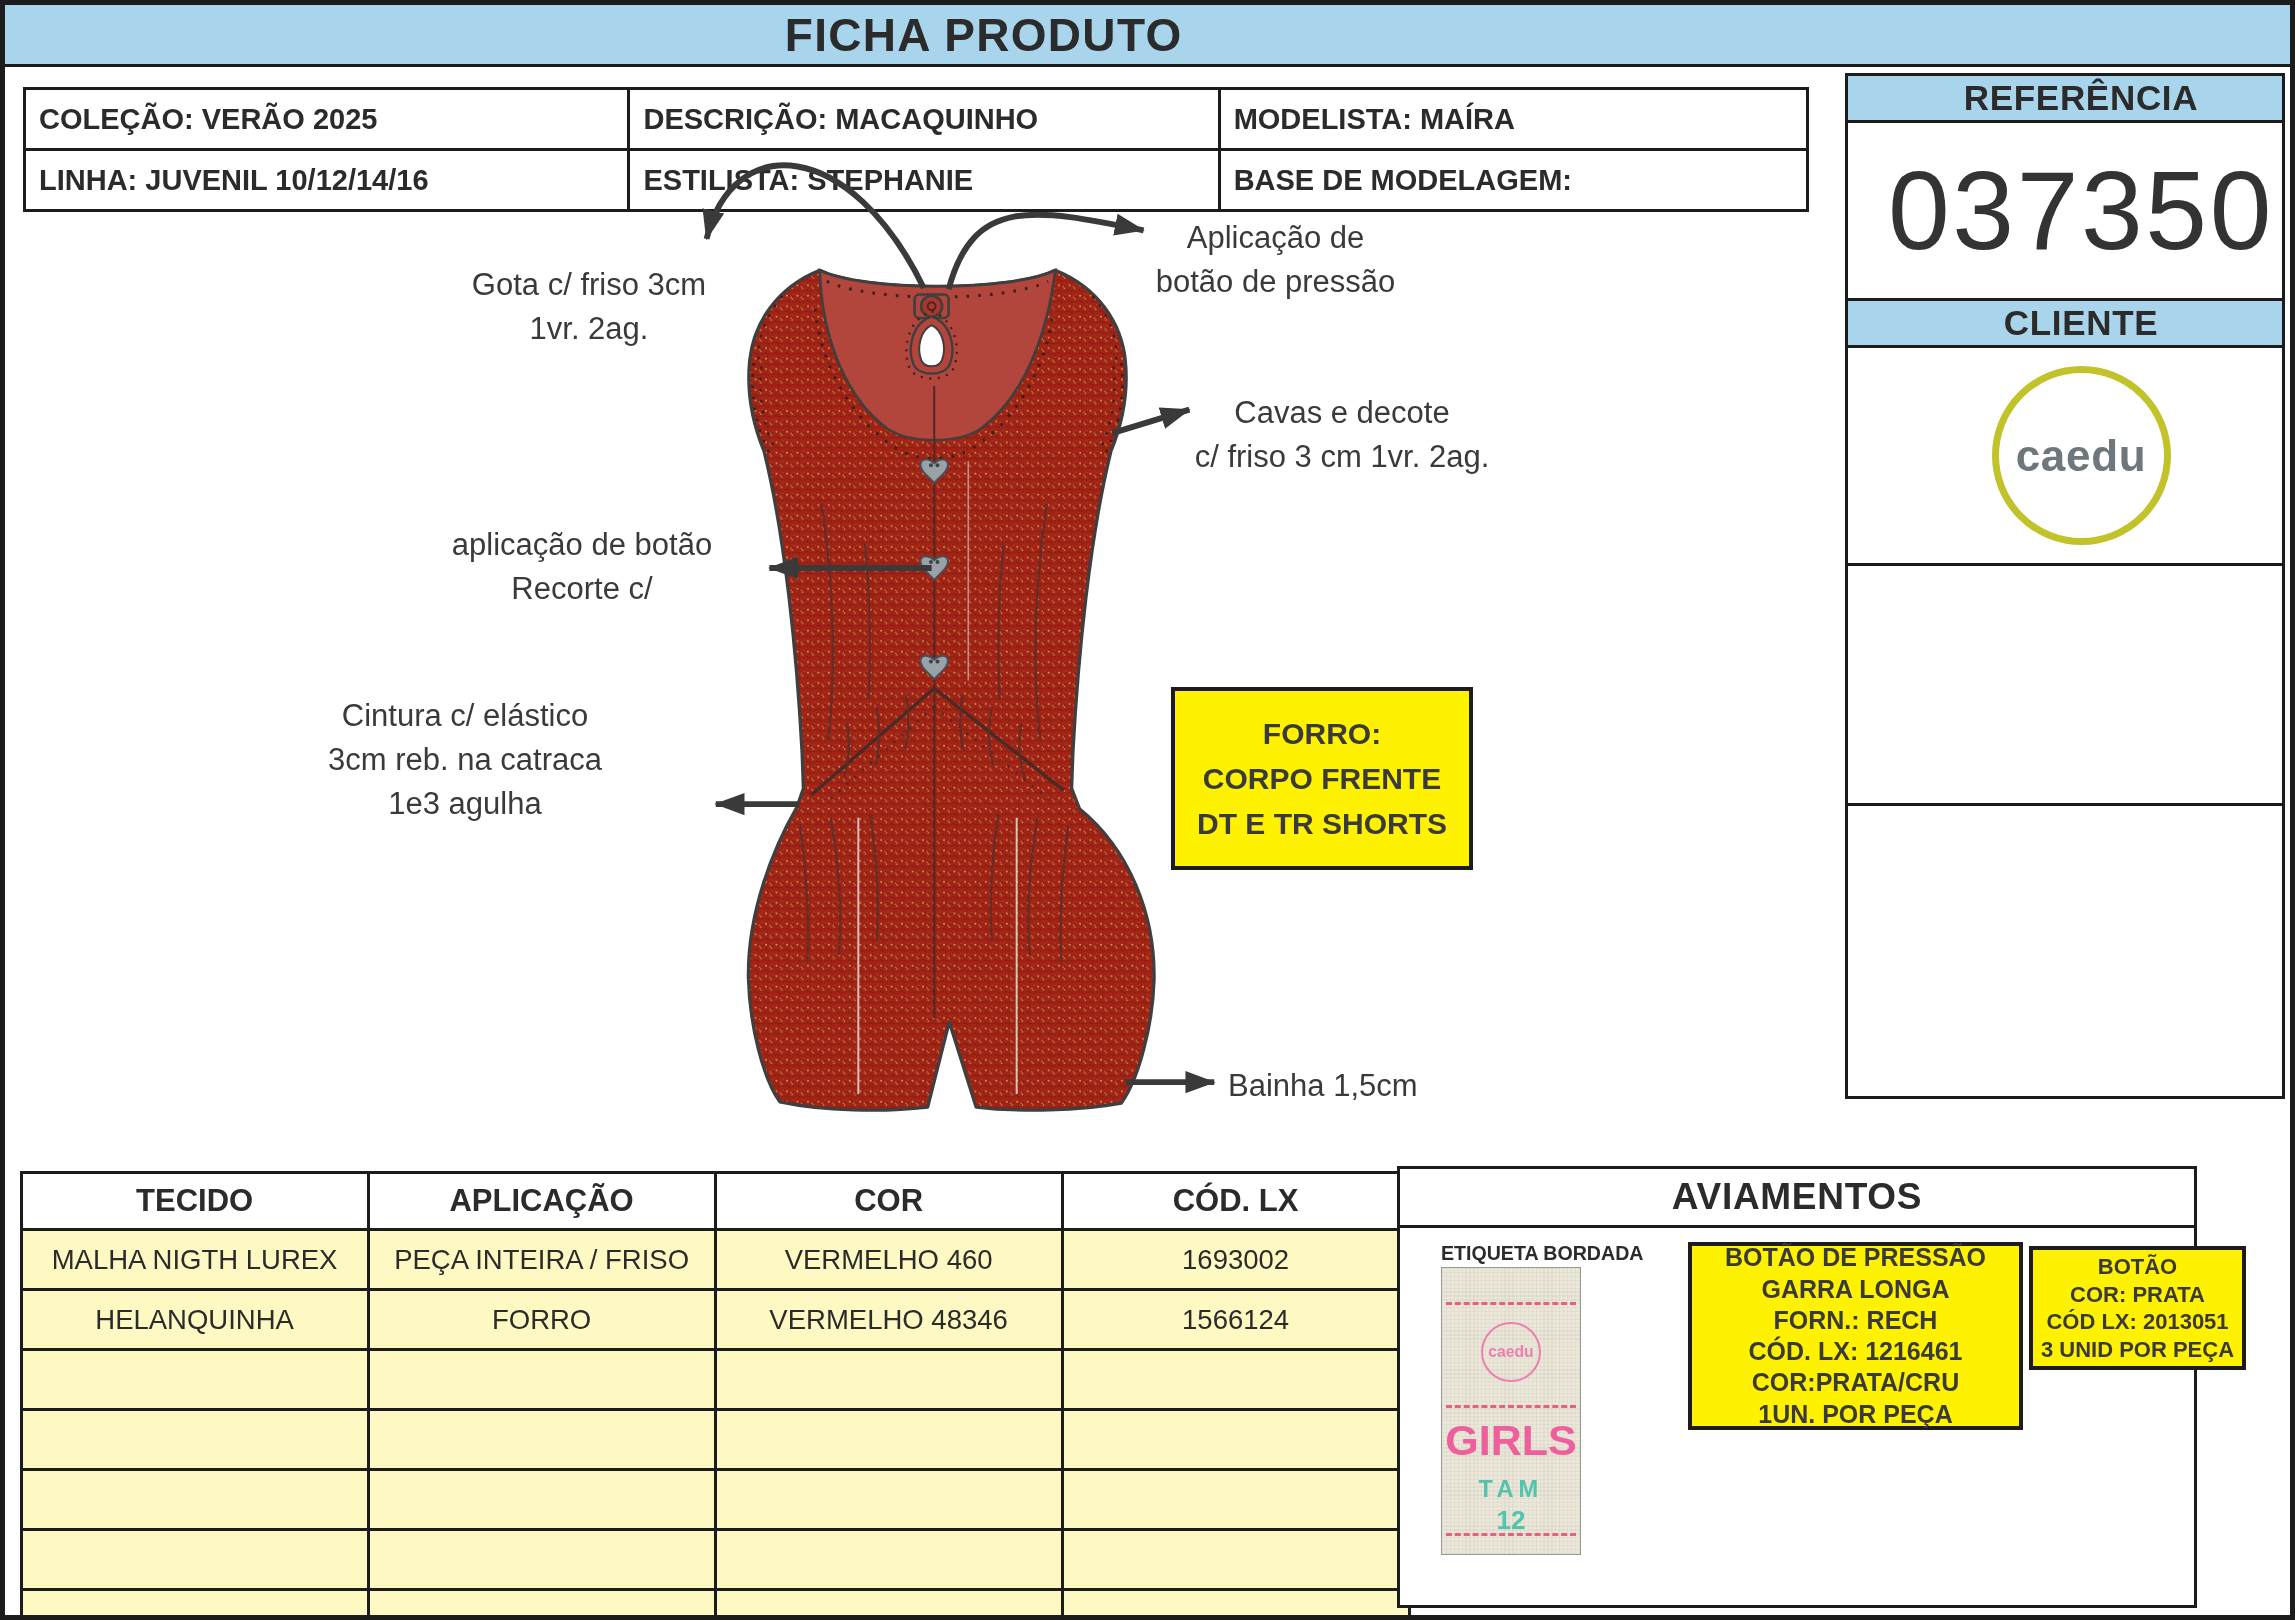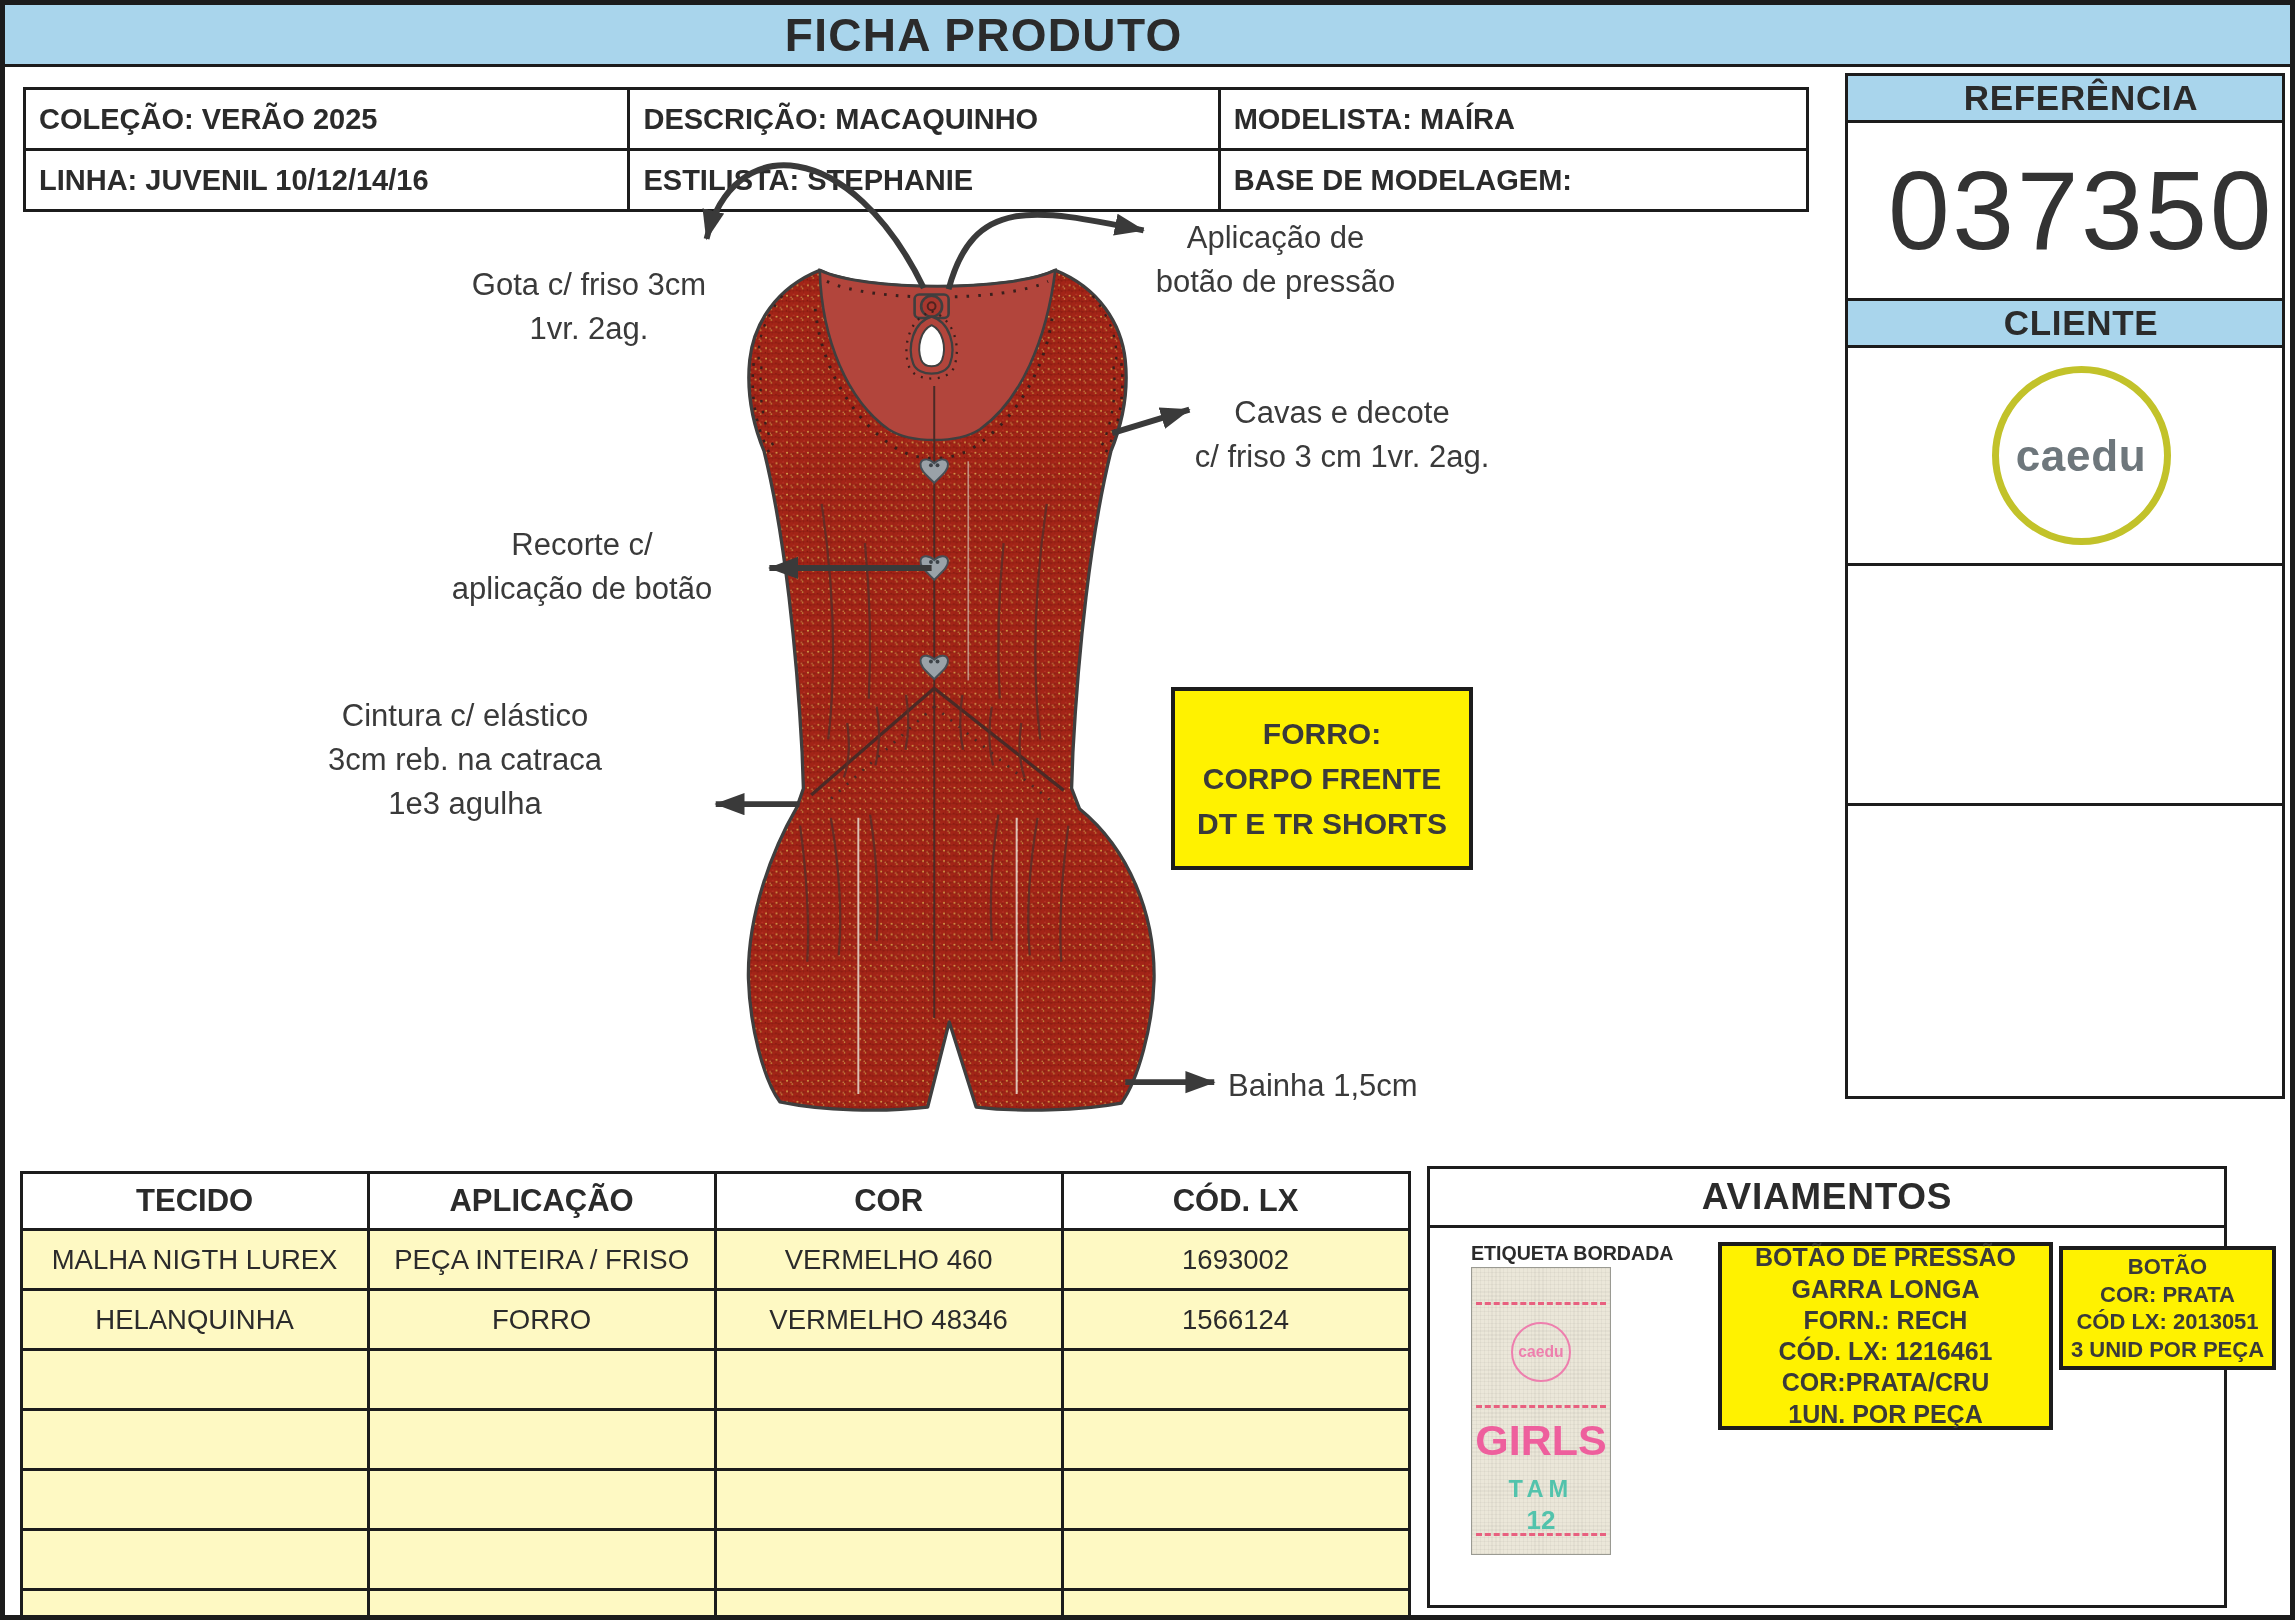--- a/index.html
+++ b/index.html
@@ -31,21 +31,21 @@
   
   .ann{z-index:10;font-size:31px;line-height:1.42;color:#3a3a3a;text-align:center;white-space:nowrap;}
   .forrobox{left:1171px;top:687px;width:302px;height:183px;background:#fff200;border:4.6px solid #1c1c1c;
     box-sizing:border-box;display:flex;flex-direction:column;align-items:center;justify-content:center;
     font-size:30px;font-weight:bold;line-height:1.5;color:#3a3a3a;z-index:10;text-align:center;}
   
   .mattable{left:19.6px;top:1171px;width:1391px;z-index:5;border-collapse:collapse;table-layout:fixed;}
   .mattable th{border:3.3px solid #1c1c1c;height:52px;font-size:31px;font-weight:bold;background:#fff;color:#2b2b2b;}
   .mattable td{border:3.3px solid #1c1c1c;height:55px;font-size:27.5px;text-align:center;background:#fef9c3;color:#2b2b2b;white-space:nowrap;overflow:hidden;}
   
-  .avipanel{left:1427px;top:1166px;width:800px;height:442px;border:3.9px solid #1c1c1c;box-sizing:border-box;background:#fff;z-index:5;}
+  .avipanel{left:1397px;top:1166px;width:800px;height:442px;border:3.9px solid #1c1c1c;box-sizing:border-box;background:#fff;z-index:5;}
   .avihead{height:56px;border-bottom:3.3px solid #1c1c1c;display:flex;align-items:center;justify-content:center;
     font-size:37px;font-weight:bold;color:#2b2b2b;letter-spacing:0.7px;}
   .etq-label{position:absolute;left:41px;top:73px;font-size:19.6px;font-weight:bold;color:#2b2b2b;}
   .etq{position:absolute;left:41px;top:98px;width:140px;height:288px;background:#ebe7d9;border:1.3px solid #9a9a92;box-sizing:border-box;
     background-image:repeating-linear-gradient(0deg,rgba(0,0,0,0.035) 0 1.3px,transparent 1.3px 3.9px),
                      repeating-linear-gradient(90deg,rgba(0,0,0,0.035) 0 1.3px,transparent 1.3px 3.9px);}
   .etq .dash{position:absolute;left:3.9px;right:3.9px;border-top:3.3px dashed #e8607f;}
   .etq .caedu-circle{position:absolute;left:50%;top:84px;transform:translate(-50%,-50%);width:56px;height:56px;
     border:2.6px solid #ee7fae;border-radius:50%;display:flex;align-items:center;justify-content:center;}
   .etq .caedu-circle span{font-size:15.7px;font-weight:bold;color:#ee7fae;}
@@ -219,22 +219,22 @@
   </div>
   <div class="abs ann" style="left:1112px;top:216px;width:327px;">
     <div>Aplicação de</div>
     <div>botão de pressão</div>
   </div>
   <div class="abs ann" style="left:1152px;top:391px;width:380px;">
     <div>Cavas e decote</div>
     <div>c/ friso 3 cm 1vr. 2ag.</div>
   </div>
   <div class="abs ann" style="left:412px;top:523px;width:340px;">
+    <div>aplicação de botão</div>
     <div>Recorte c/</div>
-    <div>aplicação de botão</div>
   </div>
   <div class="abs ann" style="left:236px;top:694px;width:458px;">
     <div>Cintura c/ elástico</div>
     <div>3cm reb. na catraca</div>
     <div>1e3 agulha</div>
   </div>
   <div class="abs ann" style="left:1228px;top:1064px;width:327px;text-align:left;">Bainha 1,5cm</div>
 
   <div class="abs forrobox">
     <div>FORRO:</div>

